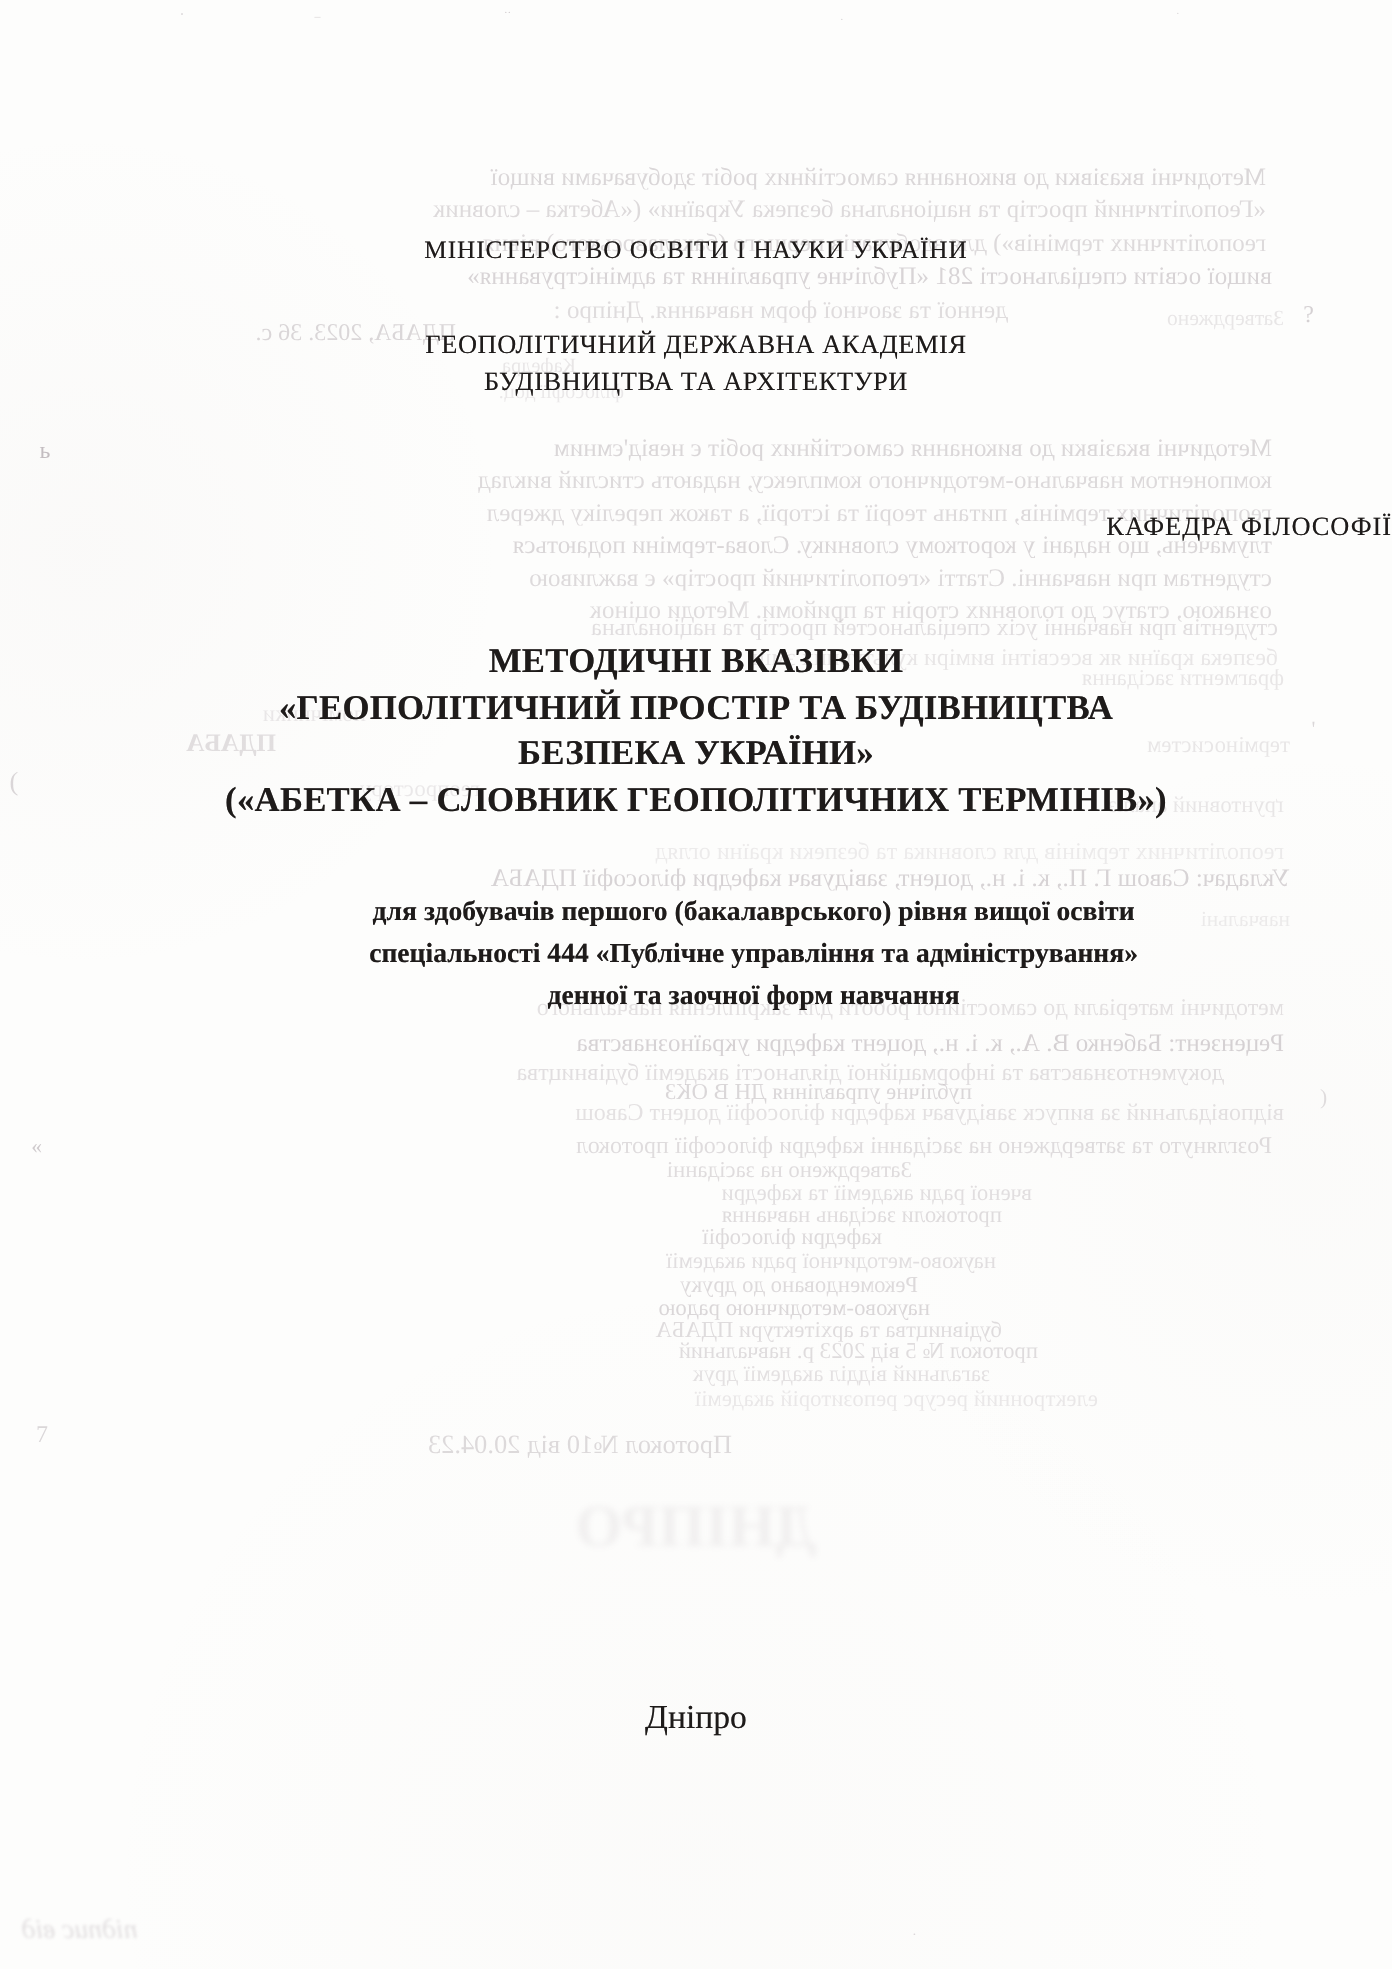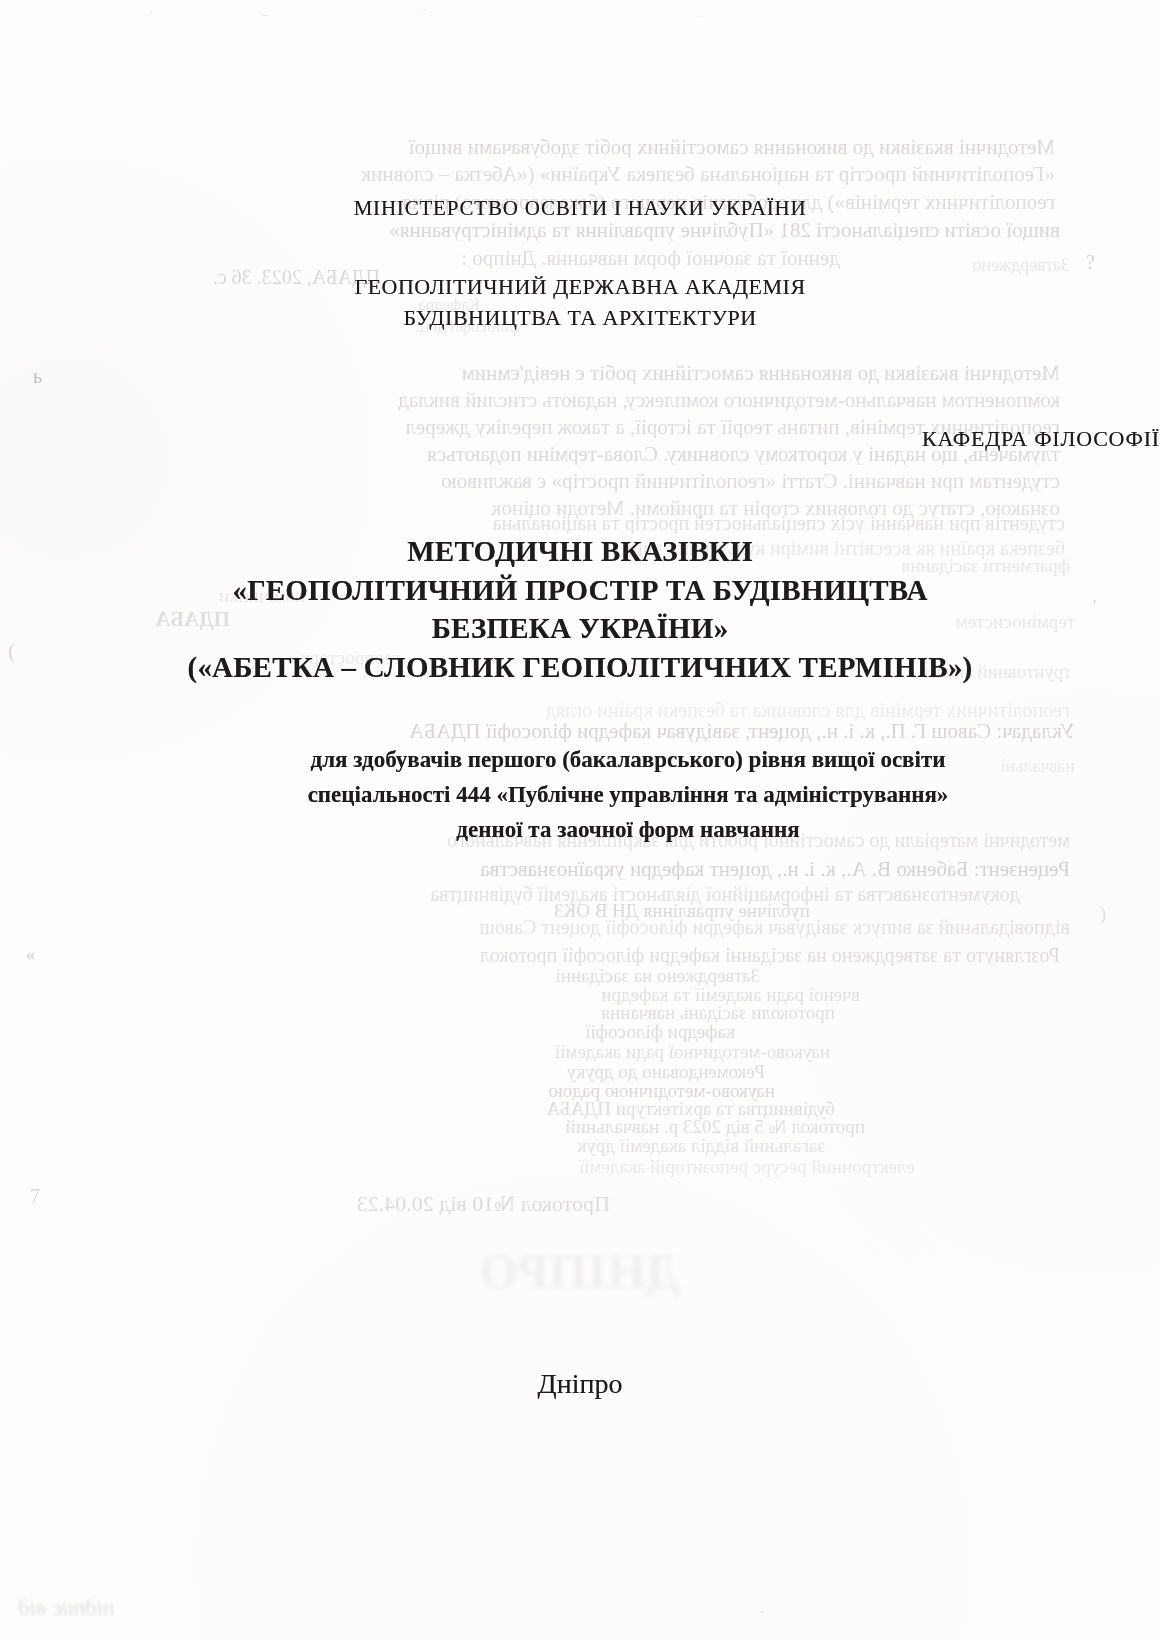--- a/index.html
+++ b/index.html
@@ -44,21 +44,21 @@
   .cline{
     position:absolute;left:0;width:100%;
     text-align:center;
     text-shadow:0 0 0.5px rgba(20,15,15,0.55);
   }
   .ministry{top:196px;font-size:21px;letter-spacing:0.8px;}
   .academy{top:271px;font-size:22px;line-height:31px;letter-spacing:0.5px;}
   .department{top:426px;font-size:22px;letter-spacing:0.8px;text-align:right;}
   .doc-title{top:532px;font-size:29px;font-weight:700;line-height:38.5px;letter-spacing:0.2px;}
   .doc-subtitle{top:742px;font-size:23px;font-weight:700;line-height:35px;margin-left:48px;}
-  .city{top:1368px;font-size:28px;}
+  .city{top:1416px;font-size:28px;}
   .year{top:1444px;font-size:28px;}
 </style>
 </head>
 <body>
 
 <div class="page">
 
   <div class="bleed-layer">
       <div class="bleed" style="top: 136px; left: 150px; width: 905px; font-size: 21px; opacity: 0.3;">Методичні вказівки до виконання самостійних робіт здобувачами вищої</div>
       <div class="bleed" style="top: 163px; left: 150px; width: 905px; font-size: 21px; opacity: 0.28;">«Геополітичний простір та національна безпека України» («Абетка – словник</div>

